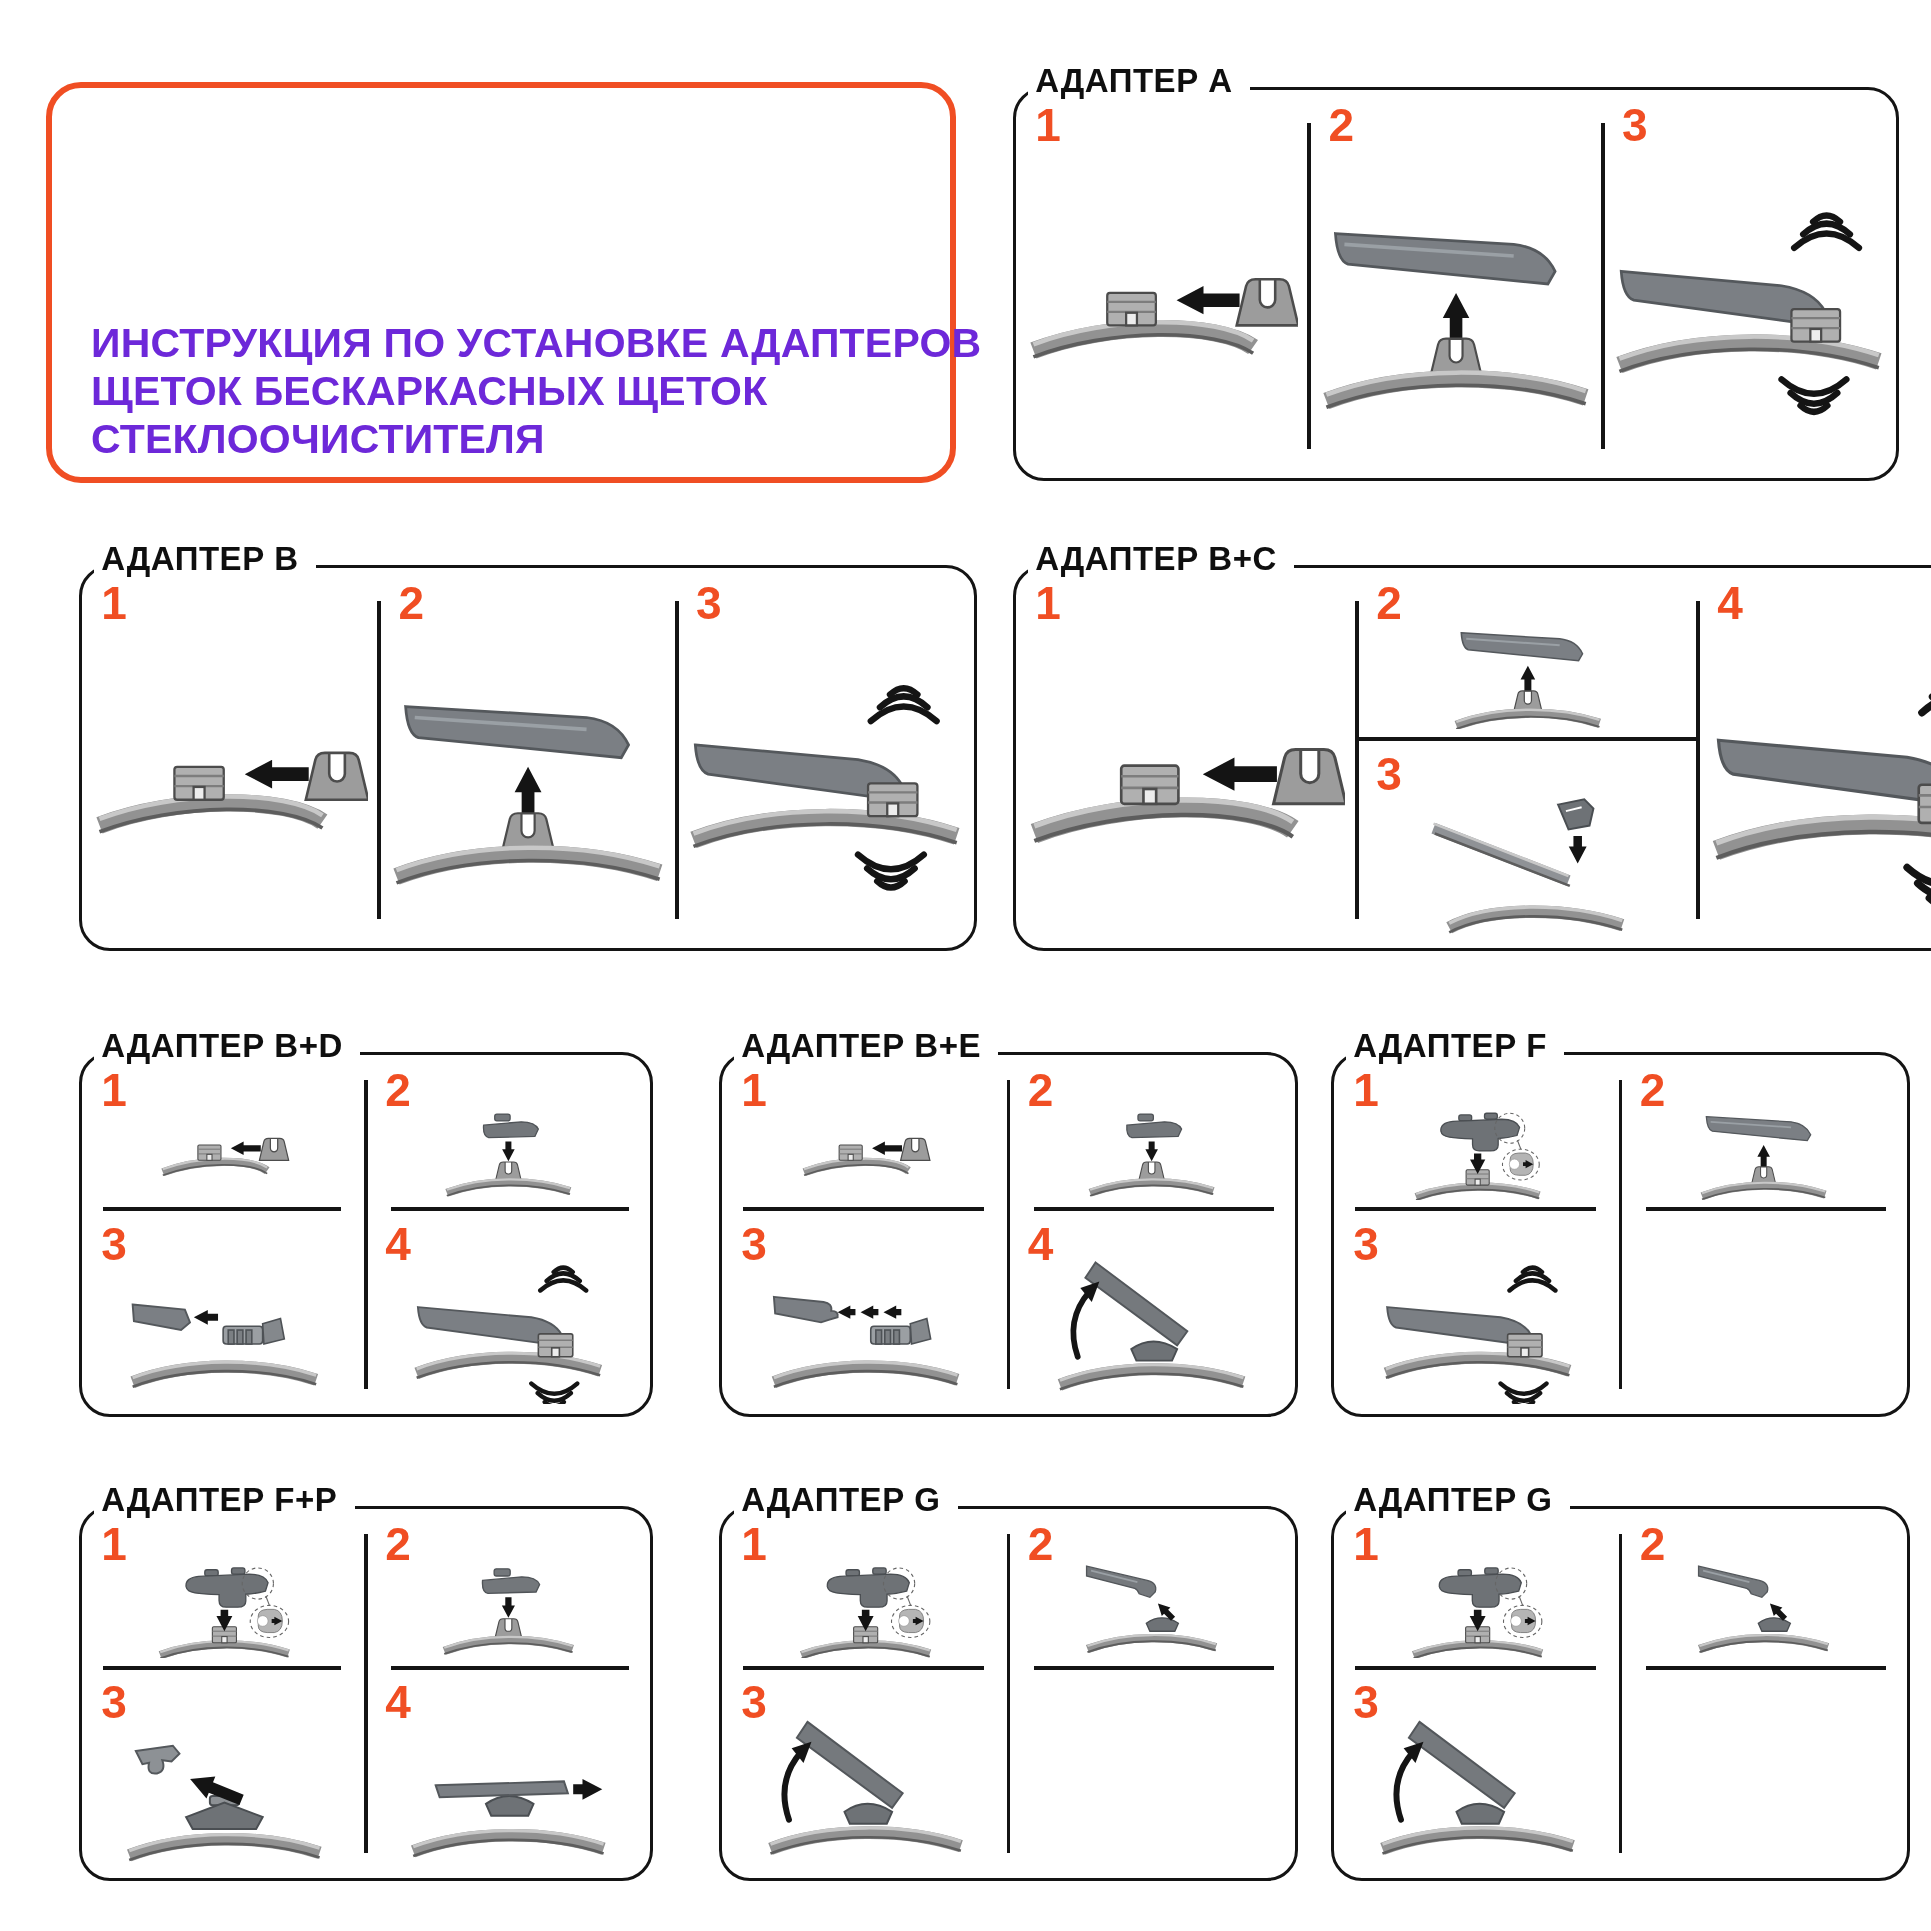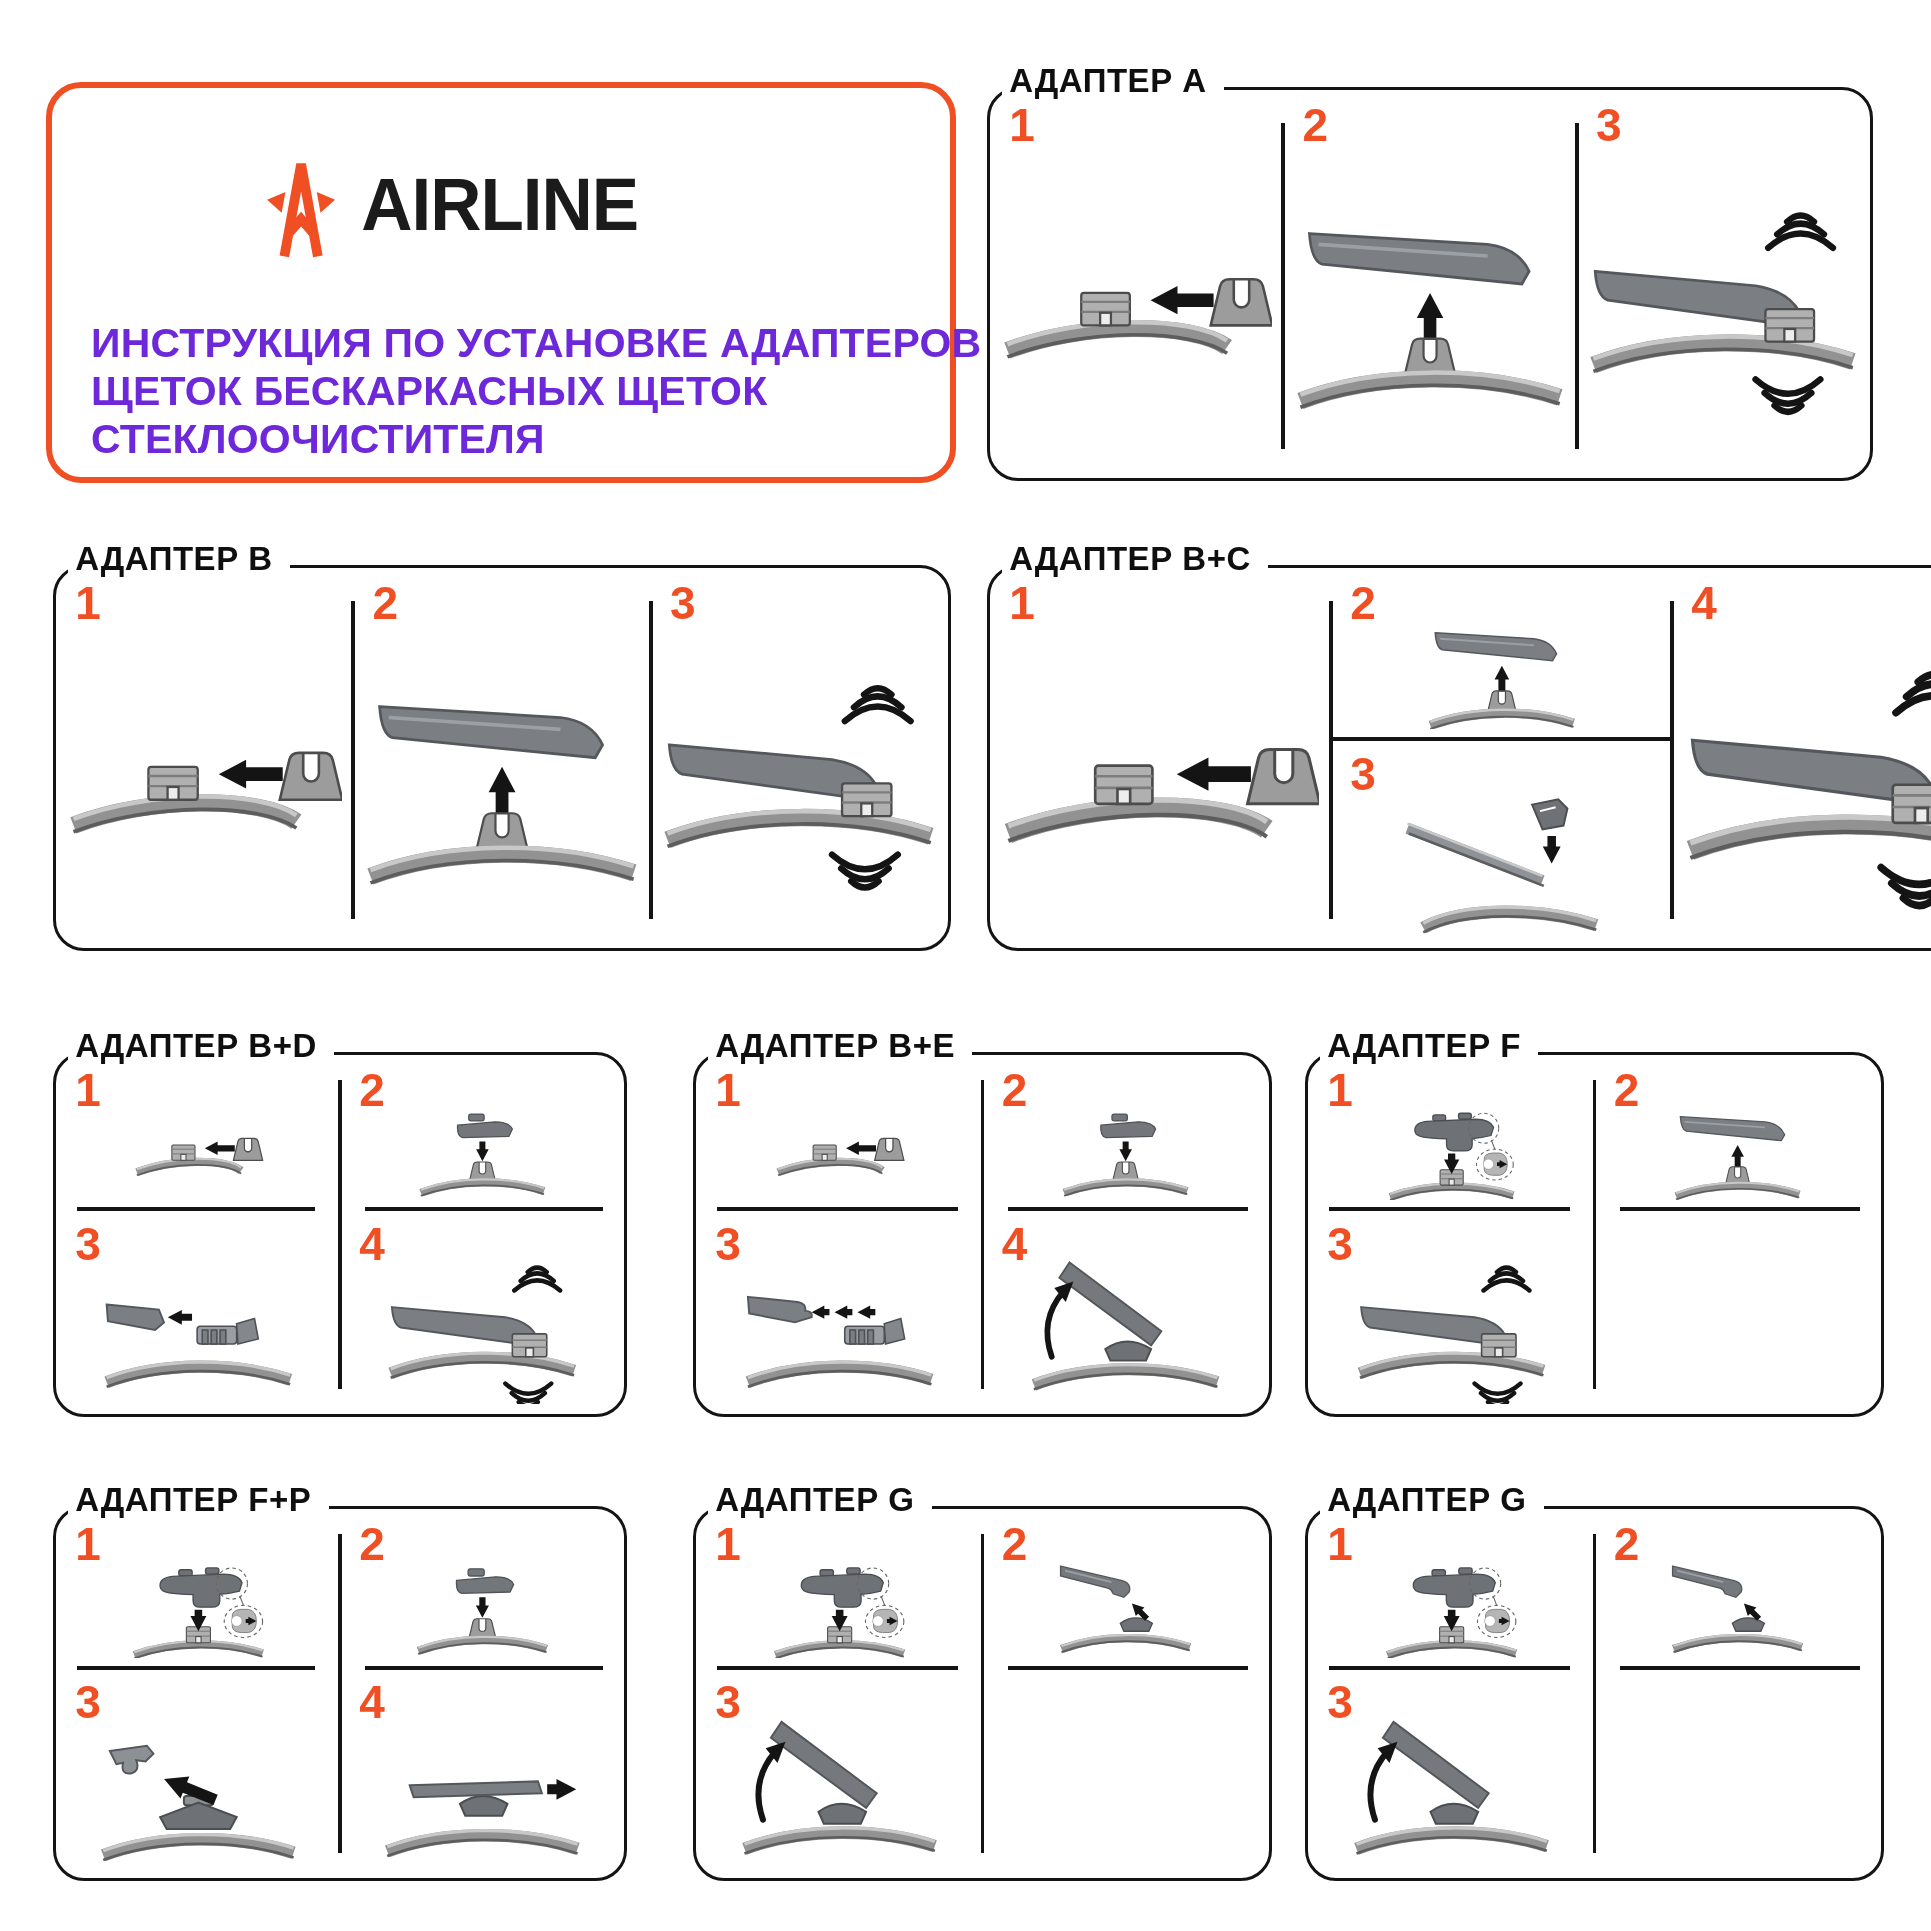--- a/index.html
+++ b/index.html
@@ -20,20 +20,21 @@
   }
   .header-text{
     position:absolute;left:39px;top:232px;
     font-size:41px;line-height:1.17;font-weight:700;color:#6d28d9;letter-spacing:0.2px;
     white-space:nowrap;
   }
   
   .box{
     position:absolute;border:3.9px solid #141414;border-radius:31px;background:#fff;
     box-sizing:border-box;
+    margin-left:26px;
   }
   .box-label{
     position:absolute;top:-3.9px;left:11.6px;transform:translateY(-64%);
     background:#fff;padding:0 17.4px 0 7.7px;
     font-size:33px;font-weight:700;color:#0f0f0f;letter-spacing:0.5px;white-space:nowrap;
     line-height:1.15;
   }
   .b0{left:987px;top:87px;width:886px;height:394px;}
   .b1{left:53px;top:565px;width:898px;height:386px;padding-left:36px;}
   .b2{left:987px;top:565px;width:1029px;height:386px;}
@@ -54,33 +55,20 @@
     padding:42px 11.6px 9.7px;box-sizing:border-box;
   }
   .art svg{width:100%;height:100%;}
   .vdiv{position:absolute;width:3.9px;background:#141414;}
   .hseg{position:absolute;height:3.9px;background:#141414;}
 </style>
 </head>
 <body>
 
 <div class="info-box">
-  <div class="logo-row">
-    <svg class="star" viewBox="0 0 130 200" xmlns="http://www.w3.org/2000/svg">
-      <g fill="none" stroke="#F04E23" stroke-width="18">
-        <path d="M34,197 L65,26 L96,197"></path>
-        <path d="M44,152 L65,128 L86,152"></path>
-      </g>
-      <g fill="#F04E23">
-        <polygon points="2,92 36,78 29,116"></polygon>
-        <polygon points="128,92 94,78 101,116"></polygon>
-      </g>
-    </svg>
-    <div class="brand-name">AIRLINE</div>
-  </div>
   <div class="header-text">
     <div>ИНСТРУКЦИЯ ПО УСТАНОВКЕ АДАПТЕРОВ</div>
     <div>ЩЕТОК БЕСКАРКАСНЫХ ЩЕТОК</div>
     <div>СТЕКЛООЧИСТИТЕЛЯ</div>
   </div>
 </div>
 
 <div id="boxes">
     <section class="box b0">
       <div class="box-label">АДАПТЕР A</div>

